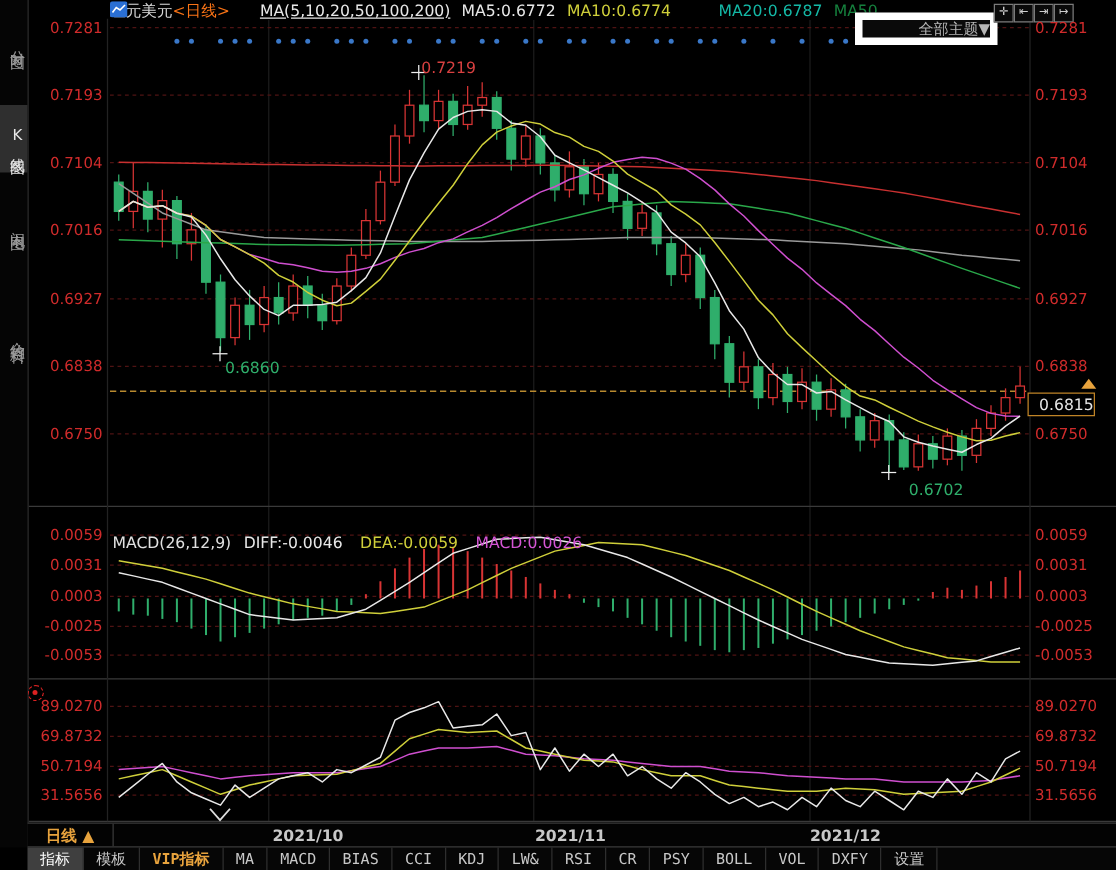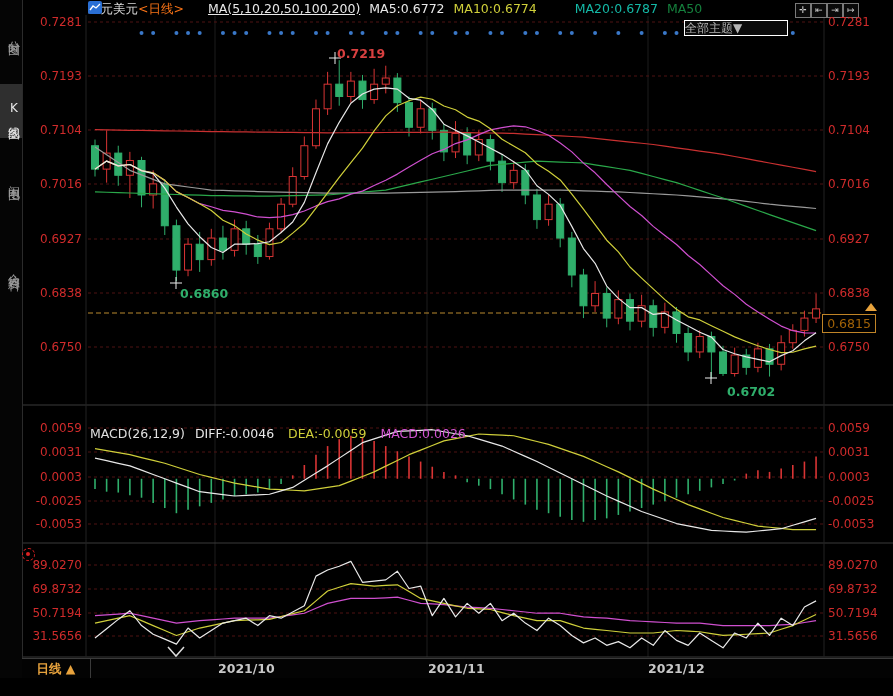--- a/index.html
+++ b/index.html
@@ -9,38 +9,38 @@
   #sidebar{position:absolute;left:0;top:0;width:22px;height:678px;border-right:1px solid #2b2b2b;background:#050505;}
   .side-tab{position:absolute;left:0;width:22px;writing-mode:vertical-rl;text-orientation:upright;
             letter-spacing:2px;color:#9a9a9a;font-size:12px;text-align:center;cursor:default;}
   .side-tab.active{background:#2f2f2f;color:#e8e8e8;}
   
   #hdr{position:absolute;left:88px;top:1px;height:16px;white-space:nowrap;font-size:12.5px;}
   #hdr span{vertical-align:top;}
   .sym{color:#d8d8d8;} .per{color:#f97316;}
   .ma-grp{color:#e8e8e8;margin-left:4px;text-decoration:underline;}
   .ma-val{margin-left:9px;}
-  #theme-btn{position:absolute;left:684px;top:20px;width:102px;height:14px;line-height:14px;
-             border:1px solid #ffffff;color:#b5b5b5;text-align:left;font-size:12px;background:#0a0a0a;}
+  #theme-btn{position:absolute;left:684px;top:10px;width:102px;height:14px;line-height:14px;
+             border:6px solid #ffffff;color:#b5b5b5;text-align:right;font-size:12px;background:#0a0a0a;}
   .tool-ico{position:absolute;top:3px;width:14px;height:13px;line-height:12px;border:1px solid #7a7a7a;
             color:#cfcfcf;text-align:center;font-size:9px;background:#0a0a0a;}
   
   .yl{position:absolute;width:58px;color:#cf2b2b;font-size:12px;line-height:14px;}
   .yl.left{left:24px;text-align:right;}
   .yl.right{left:828px;text-align:left;}
   
   .pane-hdr{position:absolute;left:90px;white-space:nowrap;font-size:12.5px;color:#e0e0e0;}
   .v-yel{color:#cfcf3a;margin-left:10px;} .v-mag{color:#d455d4;margin-left:10px;}
   .v-wht{color:#e8e8e8;margin-left:6px;}
   
-  .anno{position:absolute;font-size:12.5px;font-weight:bold;white-space:nowrap;}
+  .anno{position:absolute;font-size:12.5px;font-weight:normal;white-space:nowrap;}
   .anno.red{color:#d84040;} .anno.grn{color:#2fae6b;}
   
   #price-badge{position:absolute;left:822px;top:314px;width:52px;height:17px;line-height:17px;
-               border:1px solid #c08427;color:#a16207;background:#000;text-align:center;font-size:12.5px;}
+               border:1px solid #c08427;color:#e5e5e5;background:#000;text-align:right;font-size:12.5px;}
   #price-arrow{position:absolute;left:865px;top:303px;width:0;height:0;
                border-left:6px solid transparent;border-right:6px solid transparent;border-bottom:8px solid #e8a33d;}
   
   #datebar{position:absolute;left:22px;top:658px;width:871px;height:19px;border-top:1px solid #3a3a3a;background:#030303;}
   #period-cell{position:absolute;left:0;top:0;width:68px;height:19px;line-height:19px;border-right:1px solid #3a3a3a;
                color:#e8a33d;text-align:center;font-weight:bold;font-size:12.5px;}
   .date-lbl{position:absolute;top:0;height:19px;line-height:19px;color:#c8c8c8;font-weight:bold;font-size:12.5px;}
   
   #toolbar{position:absolute;left:22px;top:677px;width:871px;height:19px;border-top:1px solid #3a3a3a;
            background:#060606;display:flex;align-items:stretch;
@@ -364,20 +364,38 @@
   <div id="price-arrow"></div>
   <div id="price-badge">0.6815</div>
 
   <div id="datebar">
     <div id="period-cell">日线 ▲</div>
   <div class="date-lbl" style="left: 196px;">2021/10</div>
       <div class="date-lbl" style="left: 406px;">2021/11</div>
       <div class="date-lbl" style="left: 626px;">2021/12</div>
     </div>
 
+  <div id="toolbar">
+      <div class="tb-item active">指标</div>
+      <div class="tb-item">模板</div>
+      <div class="tb-item vip">VIP指标</div>
+      <div class="tb-item">MA</div>
+      <div class="tb-item">MACD</div>
+      <div class="tb-item">BIAS</div>
+      <div class="tb-item">CCI</div>
+      <div class="tb-item">KDJ</div>
+      <div class="tb-item">LW&amp;</div>
+      <div class="tb-item">RSI</div>
+      <div class="tb-item">CR</div>
+      <div class="tb-item">PSY</div>
+      <div class="tb-item">BOLL</div>
+      <div class="tb-item">VOL</div>
+      <div class="tb-item">DXFY</div>
+      <div class="tb-item">设置</div>
+    </div>
 <div class="tool-ico" style="left: 795px;">✛</div>
     <div class="tool-ico" style="left: 811px;">⇤</div>
     <div class="tool-ico" style="left: 827px;">⇥</div>
     <div class="tool-ico" style="left: 843px;">↦</div>
     <div class="yl left" style="top: 15px;">0.7281</div>
     <div class="yl right" style="top: 15px;">0.7281</div>
     <div class="yl left" style="top: 69px;">0.7193</div>
     <div class="yl right" style="top: 69px;">0.7193</div>
     <div class="yl left" style="top: 123px;">0.7104</div>
     <div class="yl right" style="top: 123px;">0.7104</div>

